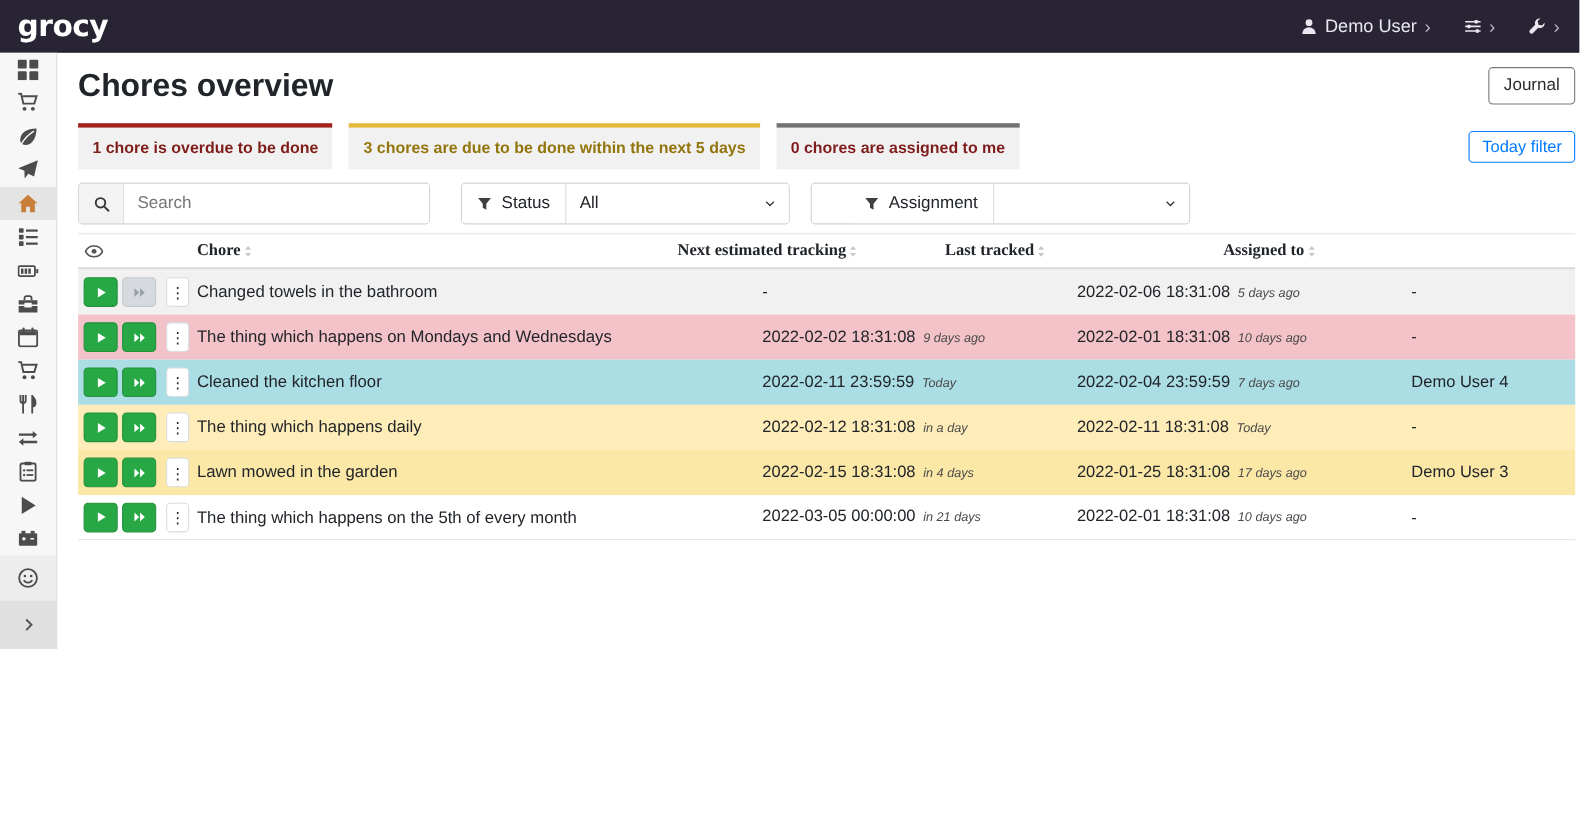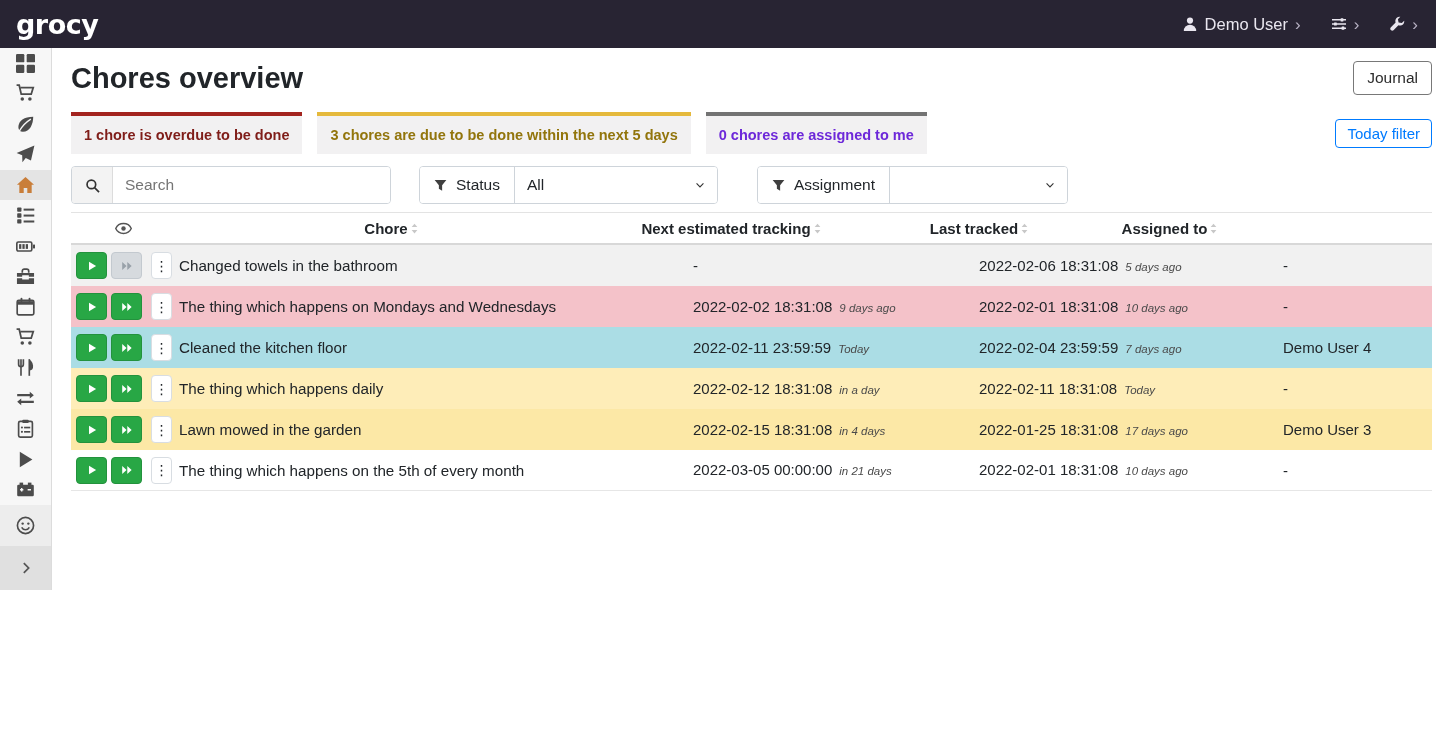--- a/index.html
+++ b/index.html
@@ -44,51 +44,51 @@
     margin-left:auto; }
 
   
   .banner-row { display:flex; align-items:center; gap:15px; margin-top:14px; }
   .banner { height:42px; background:#f2f1f2; border-top:4px solid #999;
     display:flex; align-items:center; justify-content:center; padding:0 13px;
     font-size:14.5px; font-weight:700; white-space:nowrap; cursor:pointer; }
   .banner-overdue  { border-top-color:#a3241f; color:#7f1d19; }
   .banner-today    { border-top-color:#4353b4; color:#2d3a8c; }
   .banner-soon     { border-top-color:#e5b93c; color:#92750c; }
-  .banner-assigned { border-top-color:#737373; color:#6d28d9; }
+  .banner-assigned { border-top-color:#737373; color:#7f1d1d; }
 
   
   .filter-row { display:flex; margin-top:12px; }
   .igroup { display:flex; height:38px; border:1px solid #ced4da; border-radius:4px;
     background:#fff; overflow:hidden; }
   .search-group { width:320px; }
   .seg-icon { width:41px; background:#f3f3f3; border-right:1px solid #dcdcdc;
     display:flex; align-items:center; justify-content:center; color:#333; }
   .seg-icon svg { width:15px; height:15px; }
   .search-group input { flex:1; border:none; outline:none; padding:0 12px;
     font-size:15.5px; font-family:"Liberation Sans",sans-serif; color:#212529; }
   .search-group input::placeholder { color:#757575; }
   .status-group { margin-left:28px; }
-  .assignment-group { margin-left:39px; }
+  .assignment-group { margin-left:19px;padding-left:34px; }
   .seg-label { display:flex; align-items:center; gap:9px; padding:0 14px;
     font-size:15.5px; color:#212529; border-right:1px solid #ced4da; background:#fff; }
   .seg-label svg { width:13px; height:13px; color:#3f3f3f; }
   .seg-select { display:flex; align-items:center; justify-content:space-between;
     padding:0 12px; font-size:15.5px; color:#212529; cursor:pointer; background:#fff; }
   .seg-select svg { width:10px; height:10px; color:#333; flex:none; margin-left:8px; }
   .status-group .seg-select { width:202px; }
   .assignment-group .seg-select { width:177px; }
 
   
   .table { margin-top:8px; width:1361px; }
   .thead { display:grid; grid-template-columns:108px 437px 243px 253px 128px 1fr;
     height:33px; align-items:center; border-top:1px solid #e3e3e3;
     border-bottom:2px solid #d8d8d8; }
-  .th { display:flex; align-items:center; justify-content:center;
-    font-size:15px; font-weight:700; padding-right:10px; cursor:pointer; }
+  .th { display:flex; align-items:center; justify-content:flex-start;
+    font-size:15px; font-weight:700; padding-right:10px; cursor:pointer;font-family:Liberation Serif, serif; }
   .th-eye { padding-left:6px; cursor:default; }
   .th-eye svg { width:17px; height:17px; color:#555; }
   .sort-icon { width:13px; height:13px; color:#c8c8c8; flex:none; }
 
   .trow { display:grid; grid-template-columns:108px 514px 286px 304px 1fr;
     height:41px; align-items:center; }
   .state-striped  { background:#f1f1f1; }
   .state-overdue  { background:#f4c2c9; }
   .state-today    { background:#abdde5; }
   .state-soon     { background:#feedb8; }

